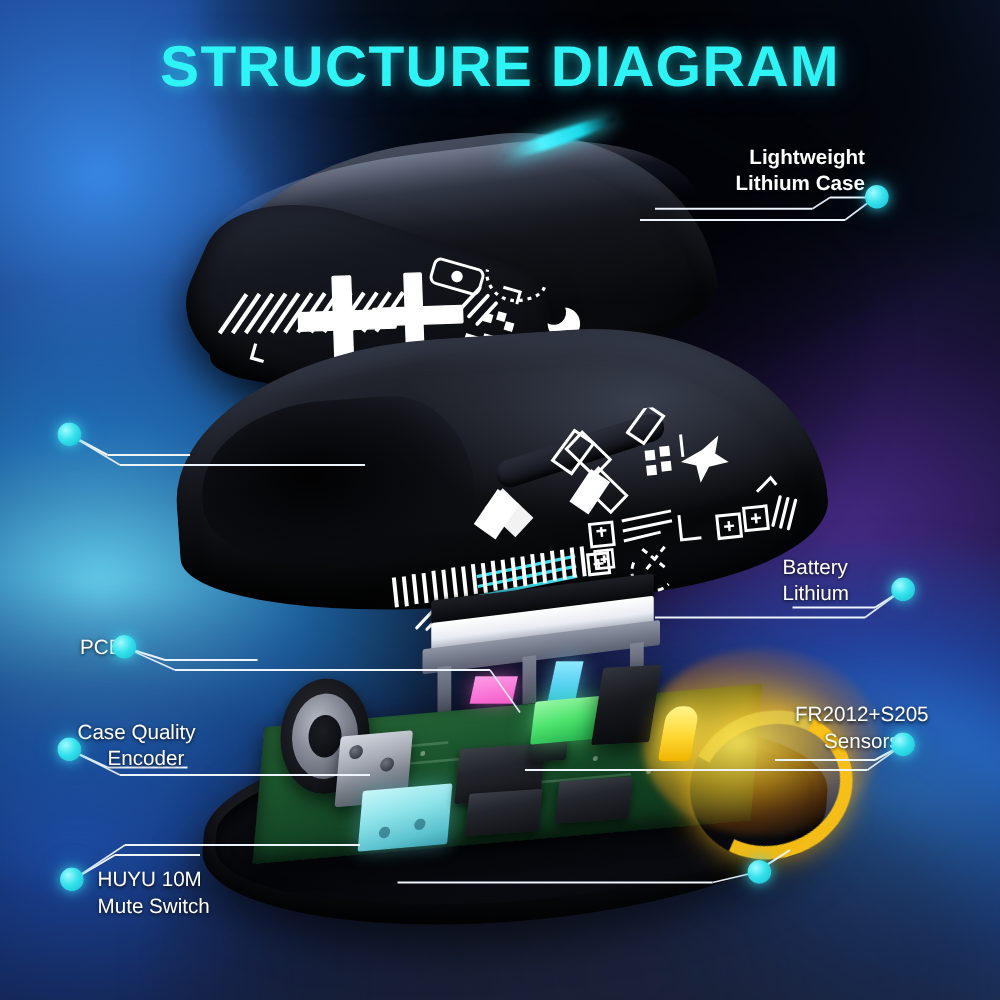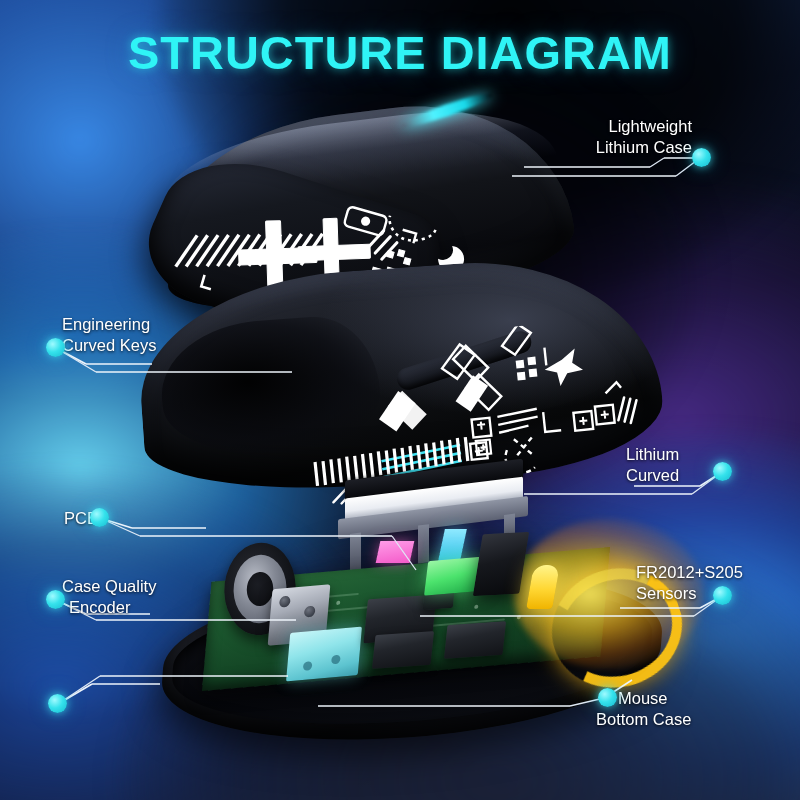--- a/index.html
+++ b/index.html
@@ -82,22 +82,22 @@
 
   
   .label {
     position: absolute;
     color: #ffffff;
     font-size: 16.5px;
     line-height: 21px;
     text-shadow: 0 1px 3px rgba(0,0,0,.85);
     white-space: nowrap;
   }
-  .label.right-align { text-align: right; }
-  .label.center-align { text-align: left; }
+  .label.right-align { text-align: right; font-weight: bold; }
+  .label.center-align { text-align: center; }
 
   .dot {
     position: absolute;
     width: 19px; height: 19px;
     border-radius: 50%;
     background: radial-gradient(circle at 35% 32%, #9ffaff 0%, #35e2ec 45%, #16b9cf 100%);
     box-shadow: 0 0 9px rgba(60,230,245,.75), 0 0 20px rgba(40,190,230,.4);
   }
 
   .leader { position: absolute; pointer-events: none; overflow: visible; }
@@ -665,50 +665,46 @@
       <line x1="570" y1="706" x2="318" y2="706"></line>
     </g>
   </svg>
 
   <div class="label right-align" style="right:108px; top:116px;">
     <div>Lightweight</div>
     <div>Lithium Case</div>
   </div>
   <div class="dot" style="left:692px; top:148px;"></div>
 
-  <div class="label" style="left:62px; top:314px;">
-    <div>Engineering</div>
-    <div>Curved Keys</div>
-  </div>
   <div class="dot" style="left:46px; top:338px;"></div>
 
   <div class="label" style="left:626px; top:444px;">
+    <div>Battery</div>
     <div>Lithium</div>
-    <div>Curved</div>
   </div>
   <div class="dot" style="left:713px; top:462px;"></div>
 
   <div class="label" style="left:64px; top:508px;">
     <div>PCB</div>
   </div>
   <div class="dot" style="left:90px; top:508px;"></div>
 
   <div class="label" style="left:62px; top:576px;">
     <div>Case Quality</div>
-    <div style="margin-left:7px;">Encoder</div>
+    <div style="margin-left:24px;">Encoder</div>
   </div>
   <div class="dot" style="left:46px; top:590px;"></div>
 
   <div class="label center-align" style="left:636px; top:562px;">
     <div>FR2012+S205</div>
     <div>Sensors</div>
   </div>
   <div class="dot" style="left:713px; top:586px;"></div>
 
+  <div class="label" style="left:78px; top:694px;">
+    <div>HUYU 10M</div>
+    <div>Mute Switch</div>
+  </div>
   <div class="dot" style="left:48px; top:694px;"></div>
 
-  <div class="label" style="left:596px; top:688px;">
-    <div style="margin-left:22px;">Mouse</div>
-    <div>Bottom Case</div>
-  </div>
   <div class="dot" style="left:598px; top:688px;"></div>
 
 </div>
 
 </body></html>

